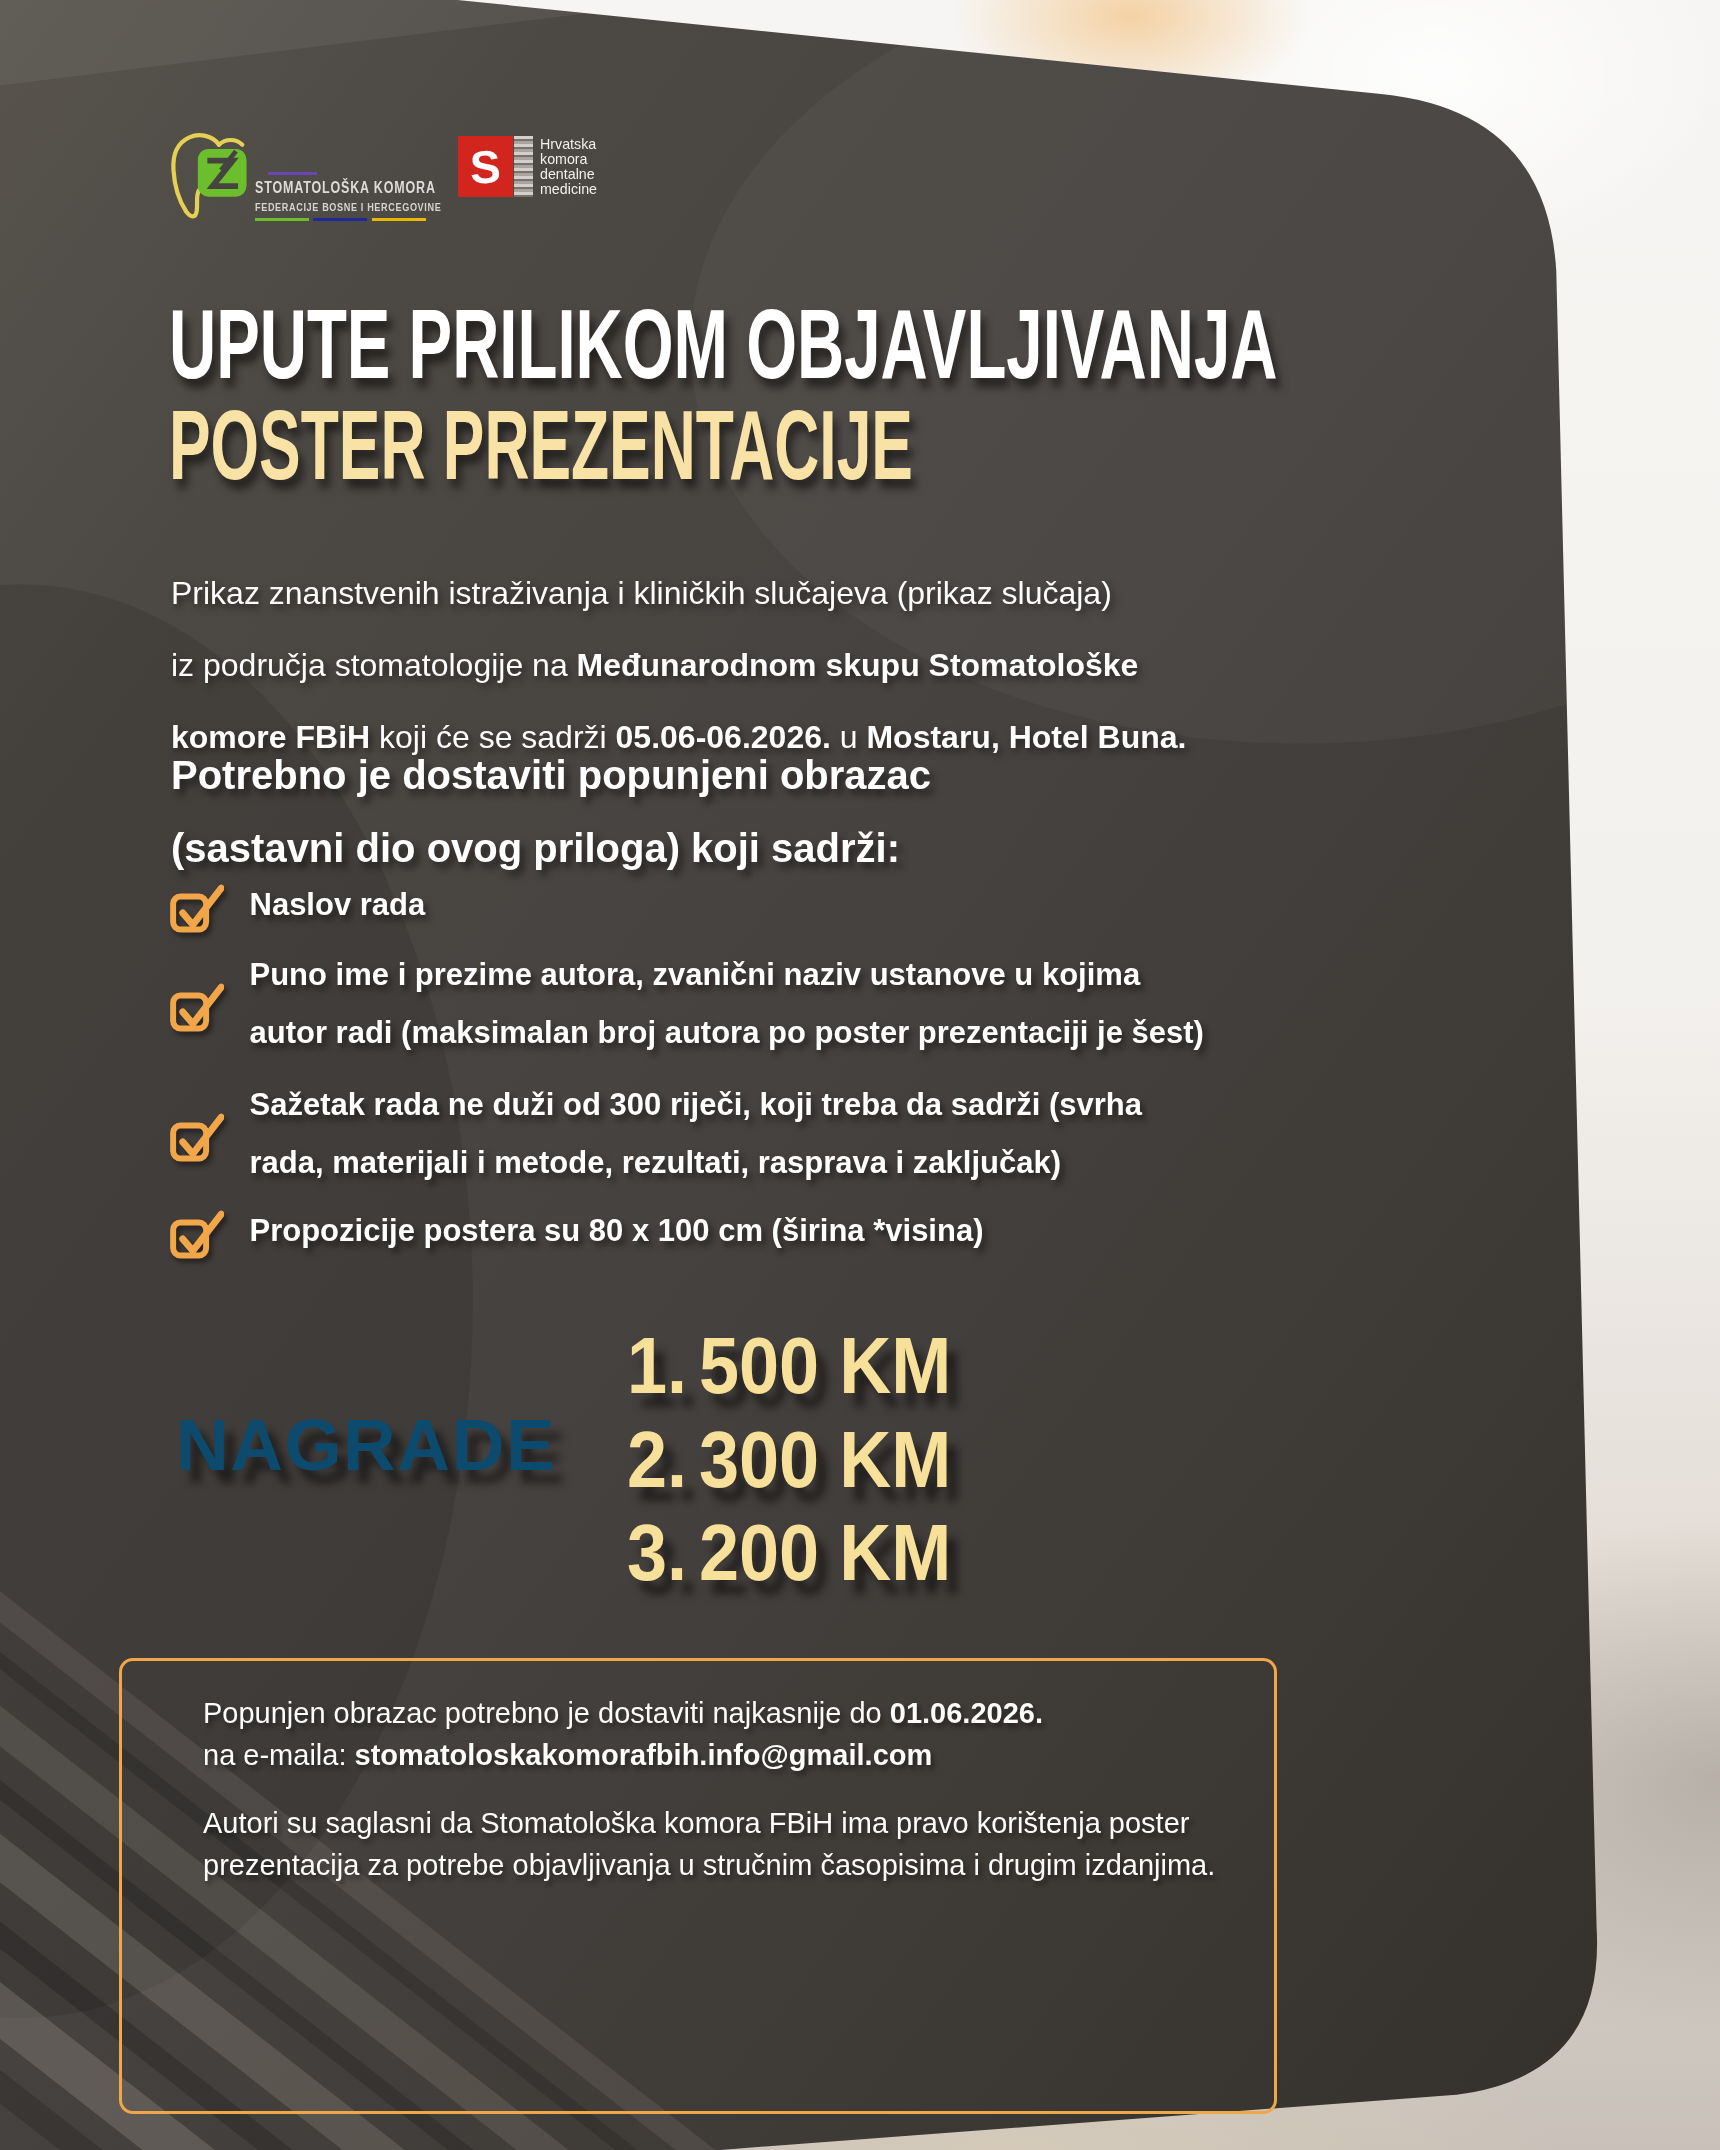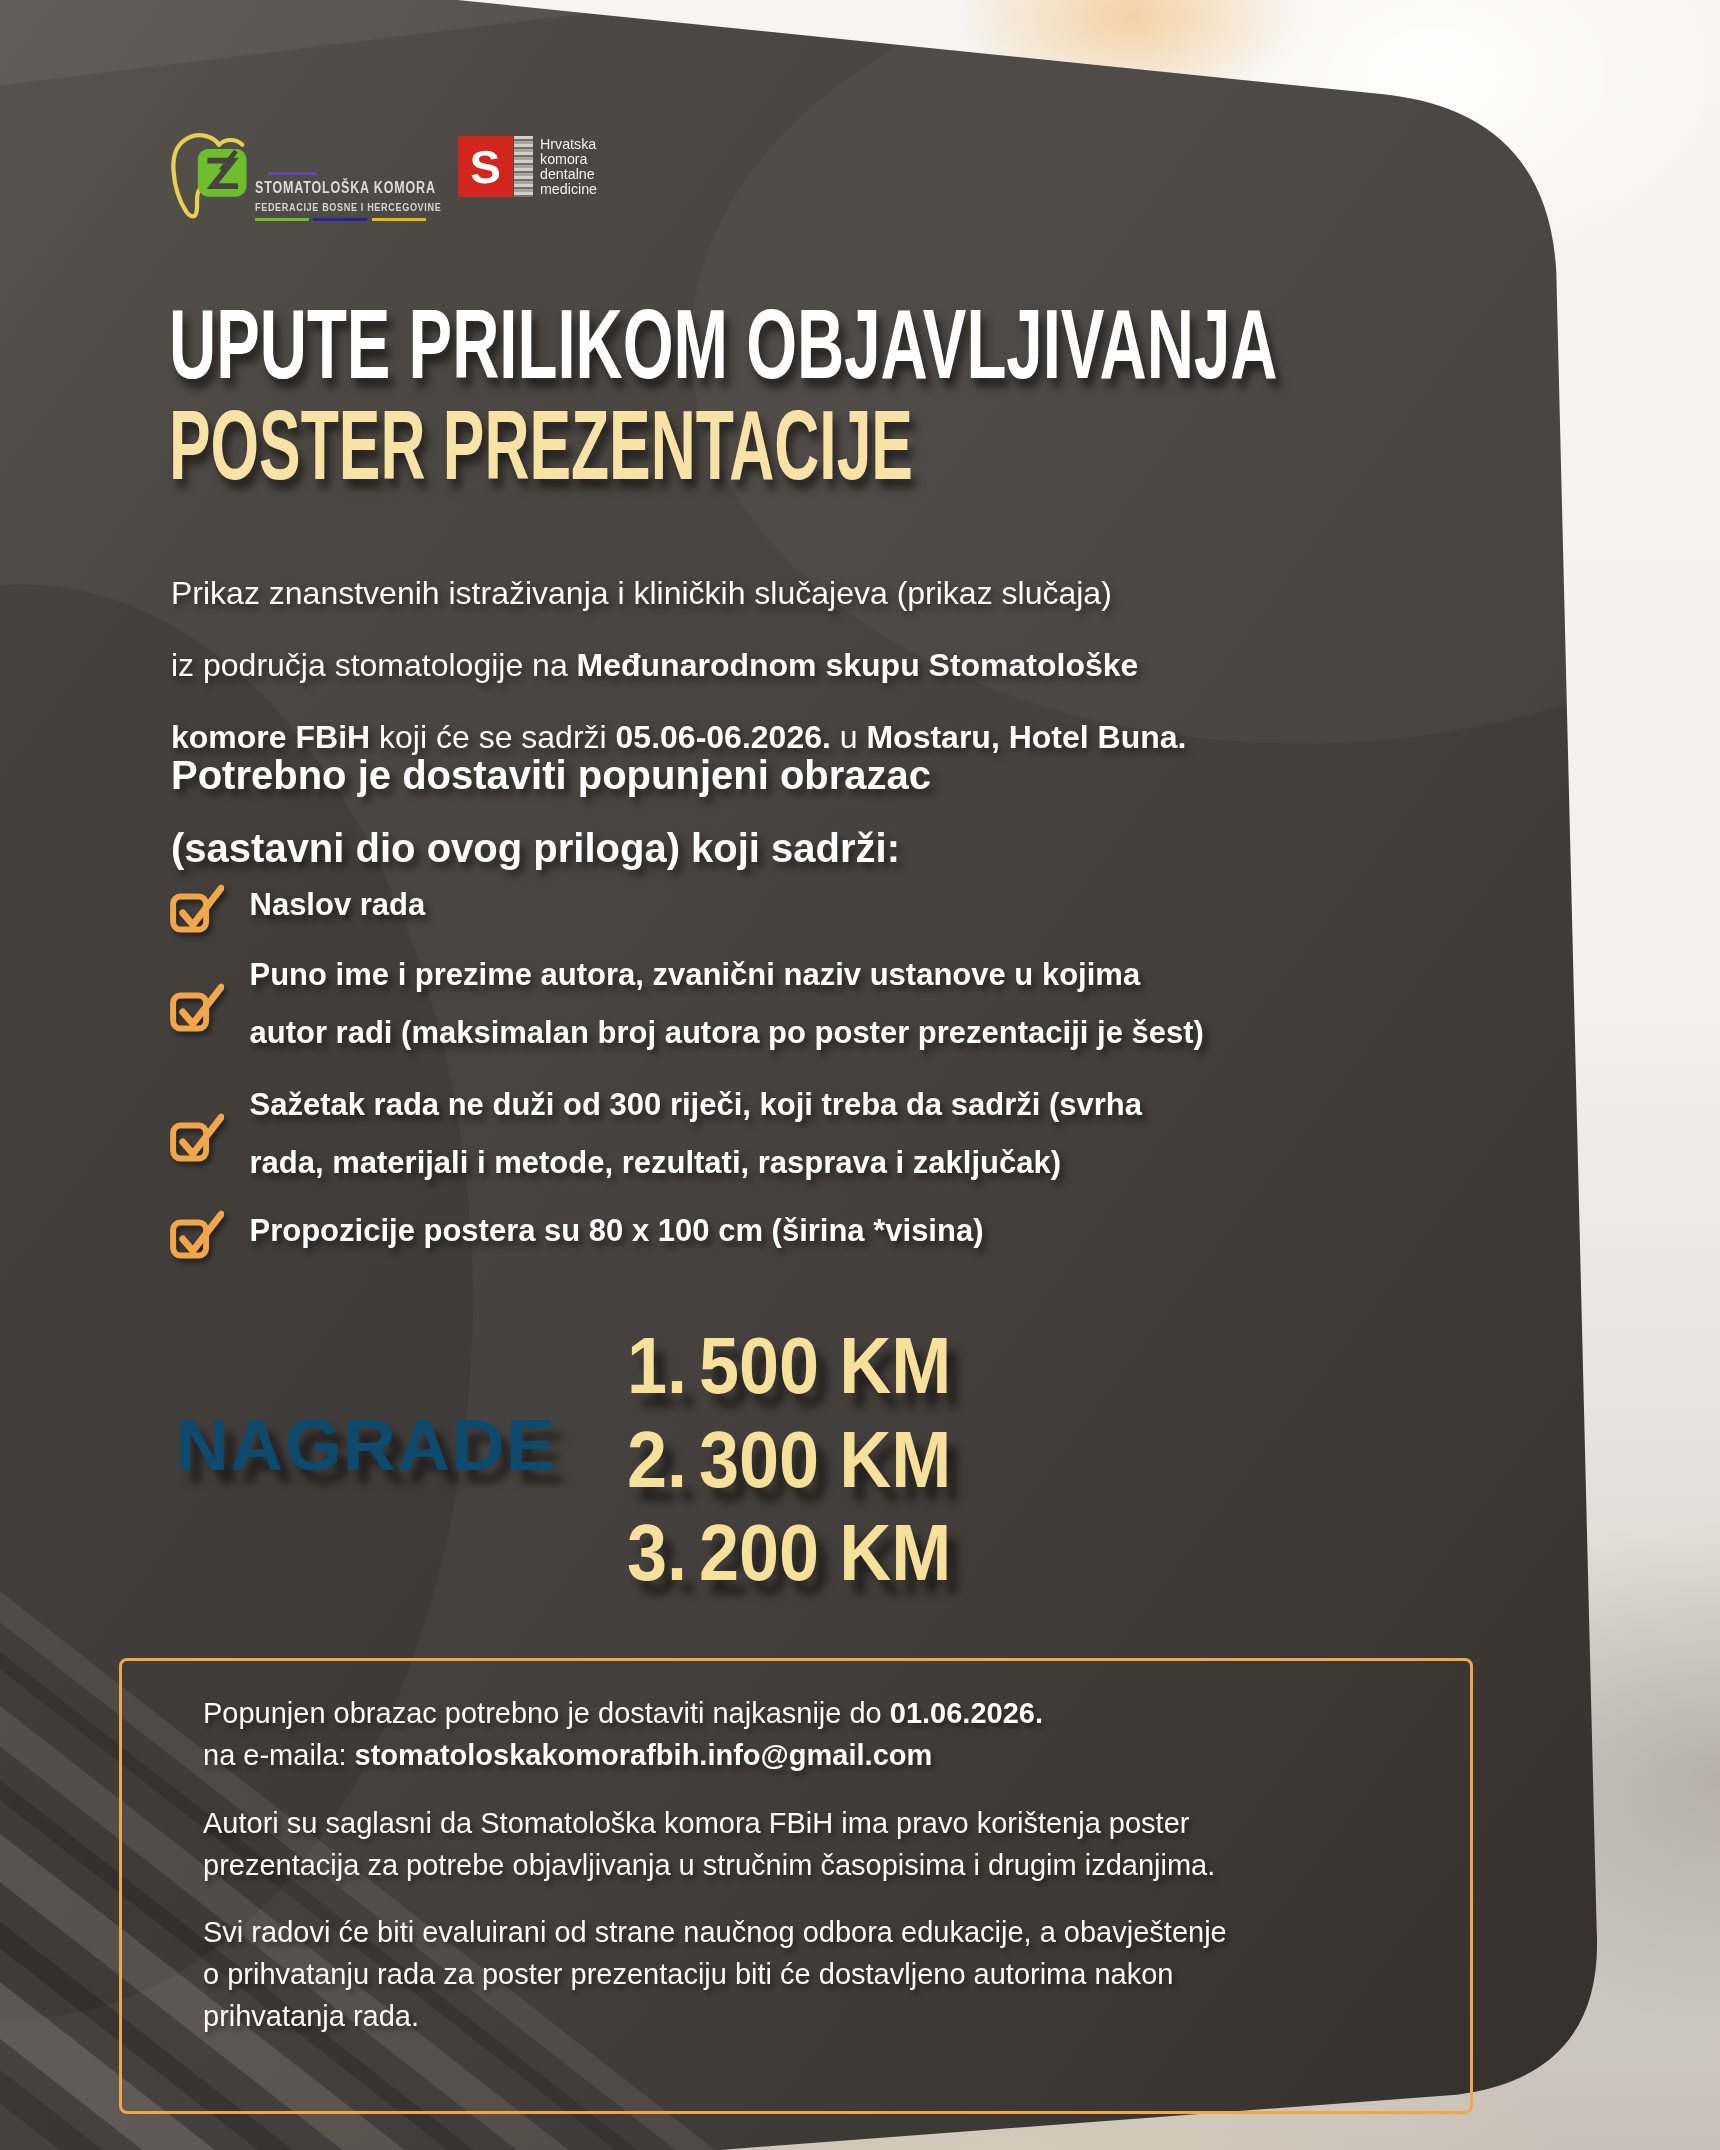--- a/index.html
+++ b/index.html
@@ -69,22 +69,22 @@
   
   .nagrade{left:176px; top:1403px; font-size:73px; font-weight:700; letter-spacing:1.6px;
            color:#0c4a6e; text-shadow:10.6px 12.7px 8.5px rgba(0,0,0,.5); white-space:nowrap;}
   .prize-row{left:627px; display:flex; align-items:baseline; font-size:80px; font-weight:700;
              color:#f7e09a; text-shadow:11.7px 14px 8.5px rgba(0,0,0,.5);
              transform:scaleX(.9); transform-origin:left; white-space:nowrap;}
   .prize-row .rank{width:80px;}
   .pr-1{top:1320px;} .pr-2{top:1414px;} .pr-3{top:1507px;}
 
   
-  .footer-box{left:119px; top:1658px; width:1354px; height:456px; box-sizing:border-box;
-              border:3.7px solid #f0a74a; border-radius:8px; padding:31px 58px 0 81px;}
+  .footer-box{left:119px; top:1658px; width:1158px; height:456px; box-sizing:border-box;
+              border:3.7px solid #f0a74a; border-radius:14px; padding:31px 58px 0 81px;}
   .footer-box p{margin:0 0 25.5px 0; font-size:29px; line-height:42px; color:#fcfcfb;
                 text-shadow:2.7px 3.7px 5.3px rgba(0,0,0,.45);}
   .footer-box b{font-weight:700;}
 </style>
 </head>
 <body>
 
 <div class="stage">
 
   <div class="bg"></div>
@@ -209,20 +209,17 @@
     <div class="abs prize-row pr-3">
       <span class="rank">3.</span>
       <span class="amt">200 KM</span>
     </div>
 
     <div class="abs footer-box">
       <p class="preline"><span>Popunjen obrazac potrebno je dostaviti najkasnije do </span><b>01.06.2026.</b><span>
 na e-maila: </span><b>stomatoloskakomorafbih.info@gmail.com</b></p>
       <p class="preline"><span>Autori su saglasni da Stomatološka komora FBiH ima pravo korištenja poster
 prezentacija za potrebe objavljivanja u stručnim časopisima i drugim izdanjima.</span></p>
-      <p class="preline"><span>Svi radovi će biti evaluirani od strane naučnog odbora edukacije, a obavještenje
-o prihvatanju rada za poster prezentaciju biti će dostavljeno autorima nakon
-prihvatanja rada.</span></p>
     </div>
 
   </div>
 </div>
 
 
 </body></html>

